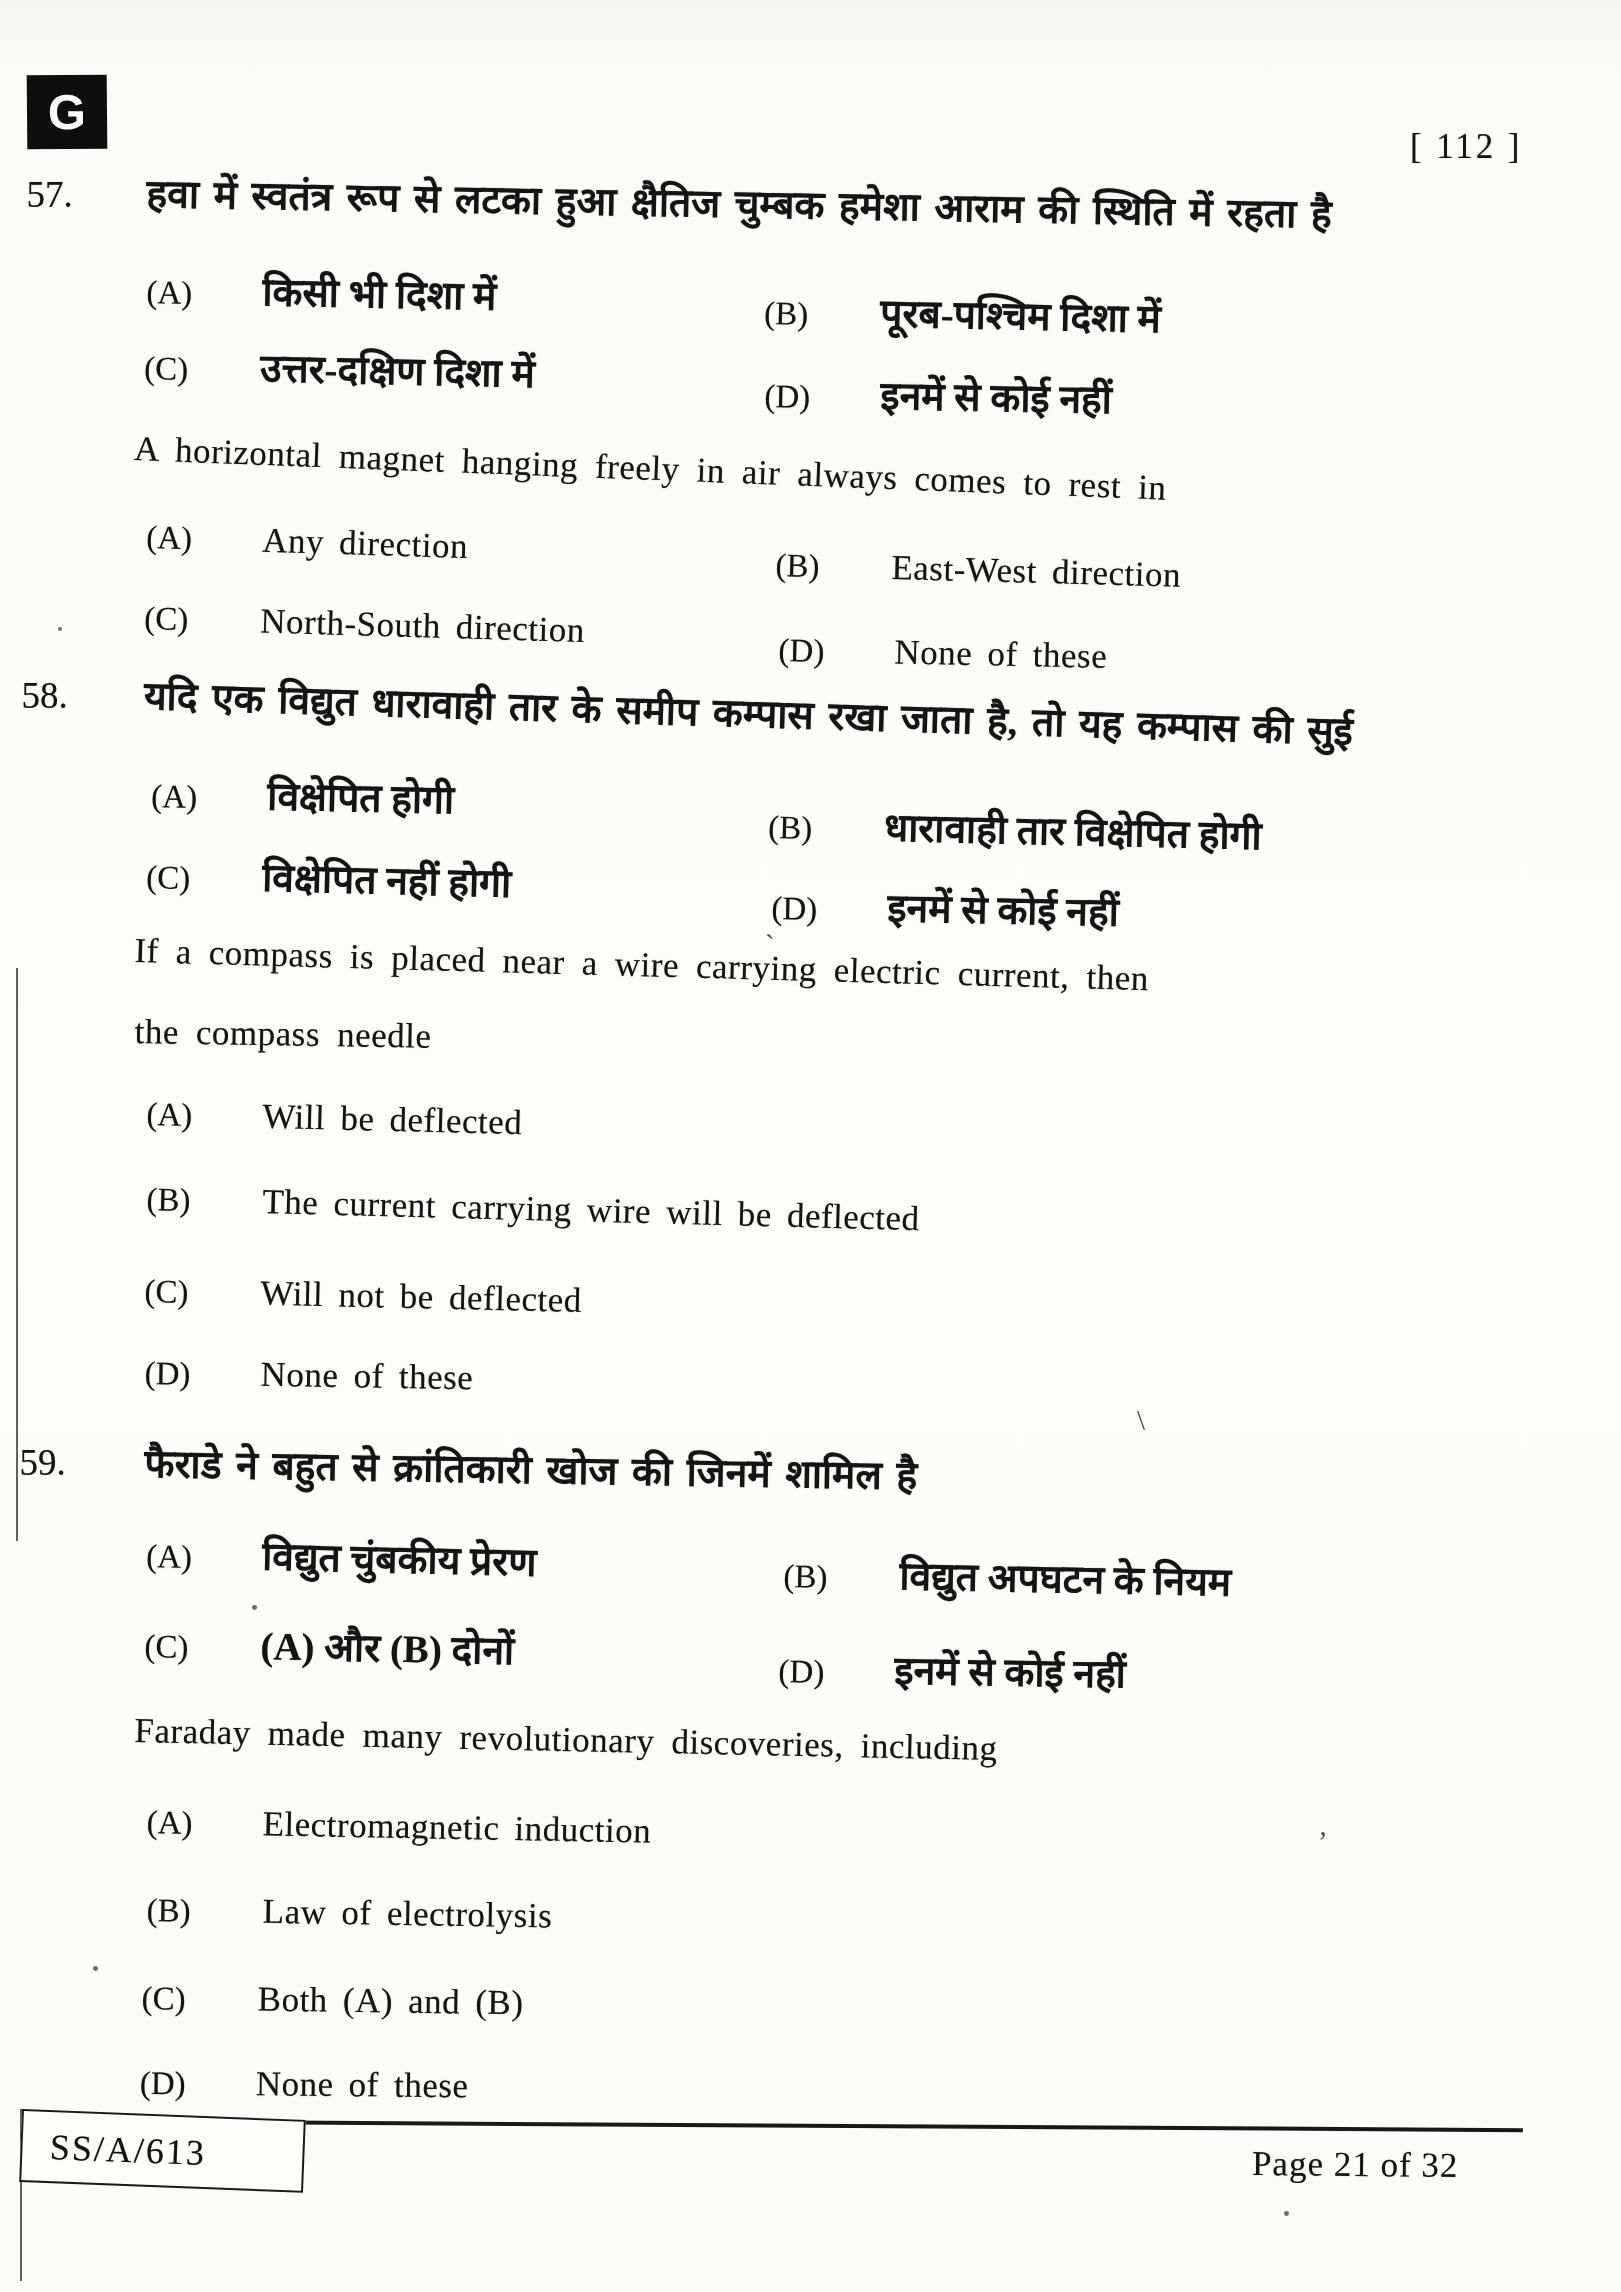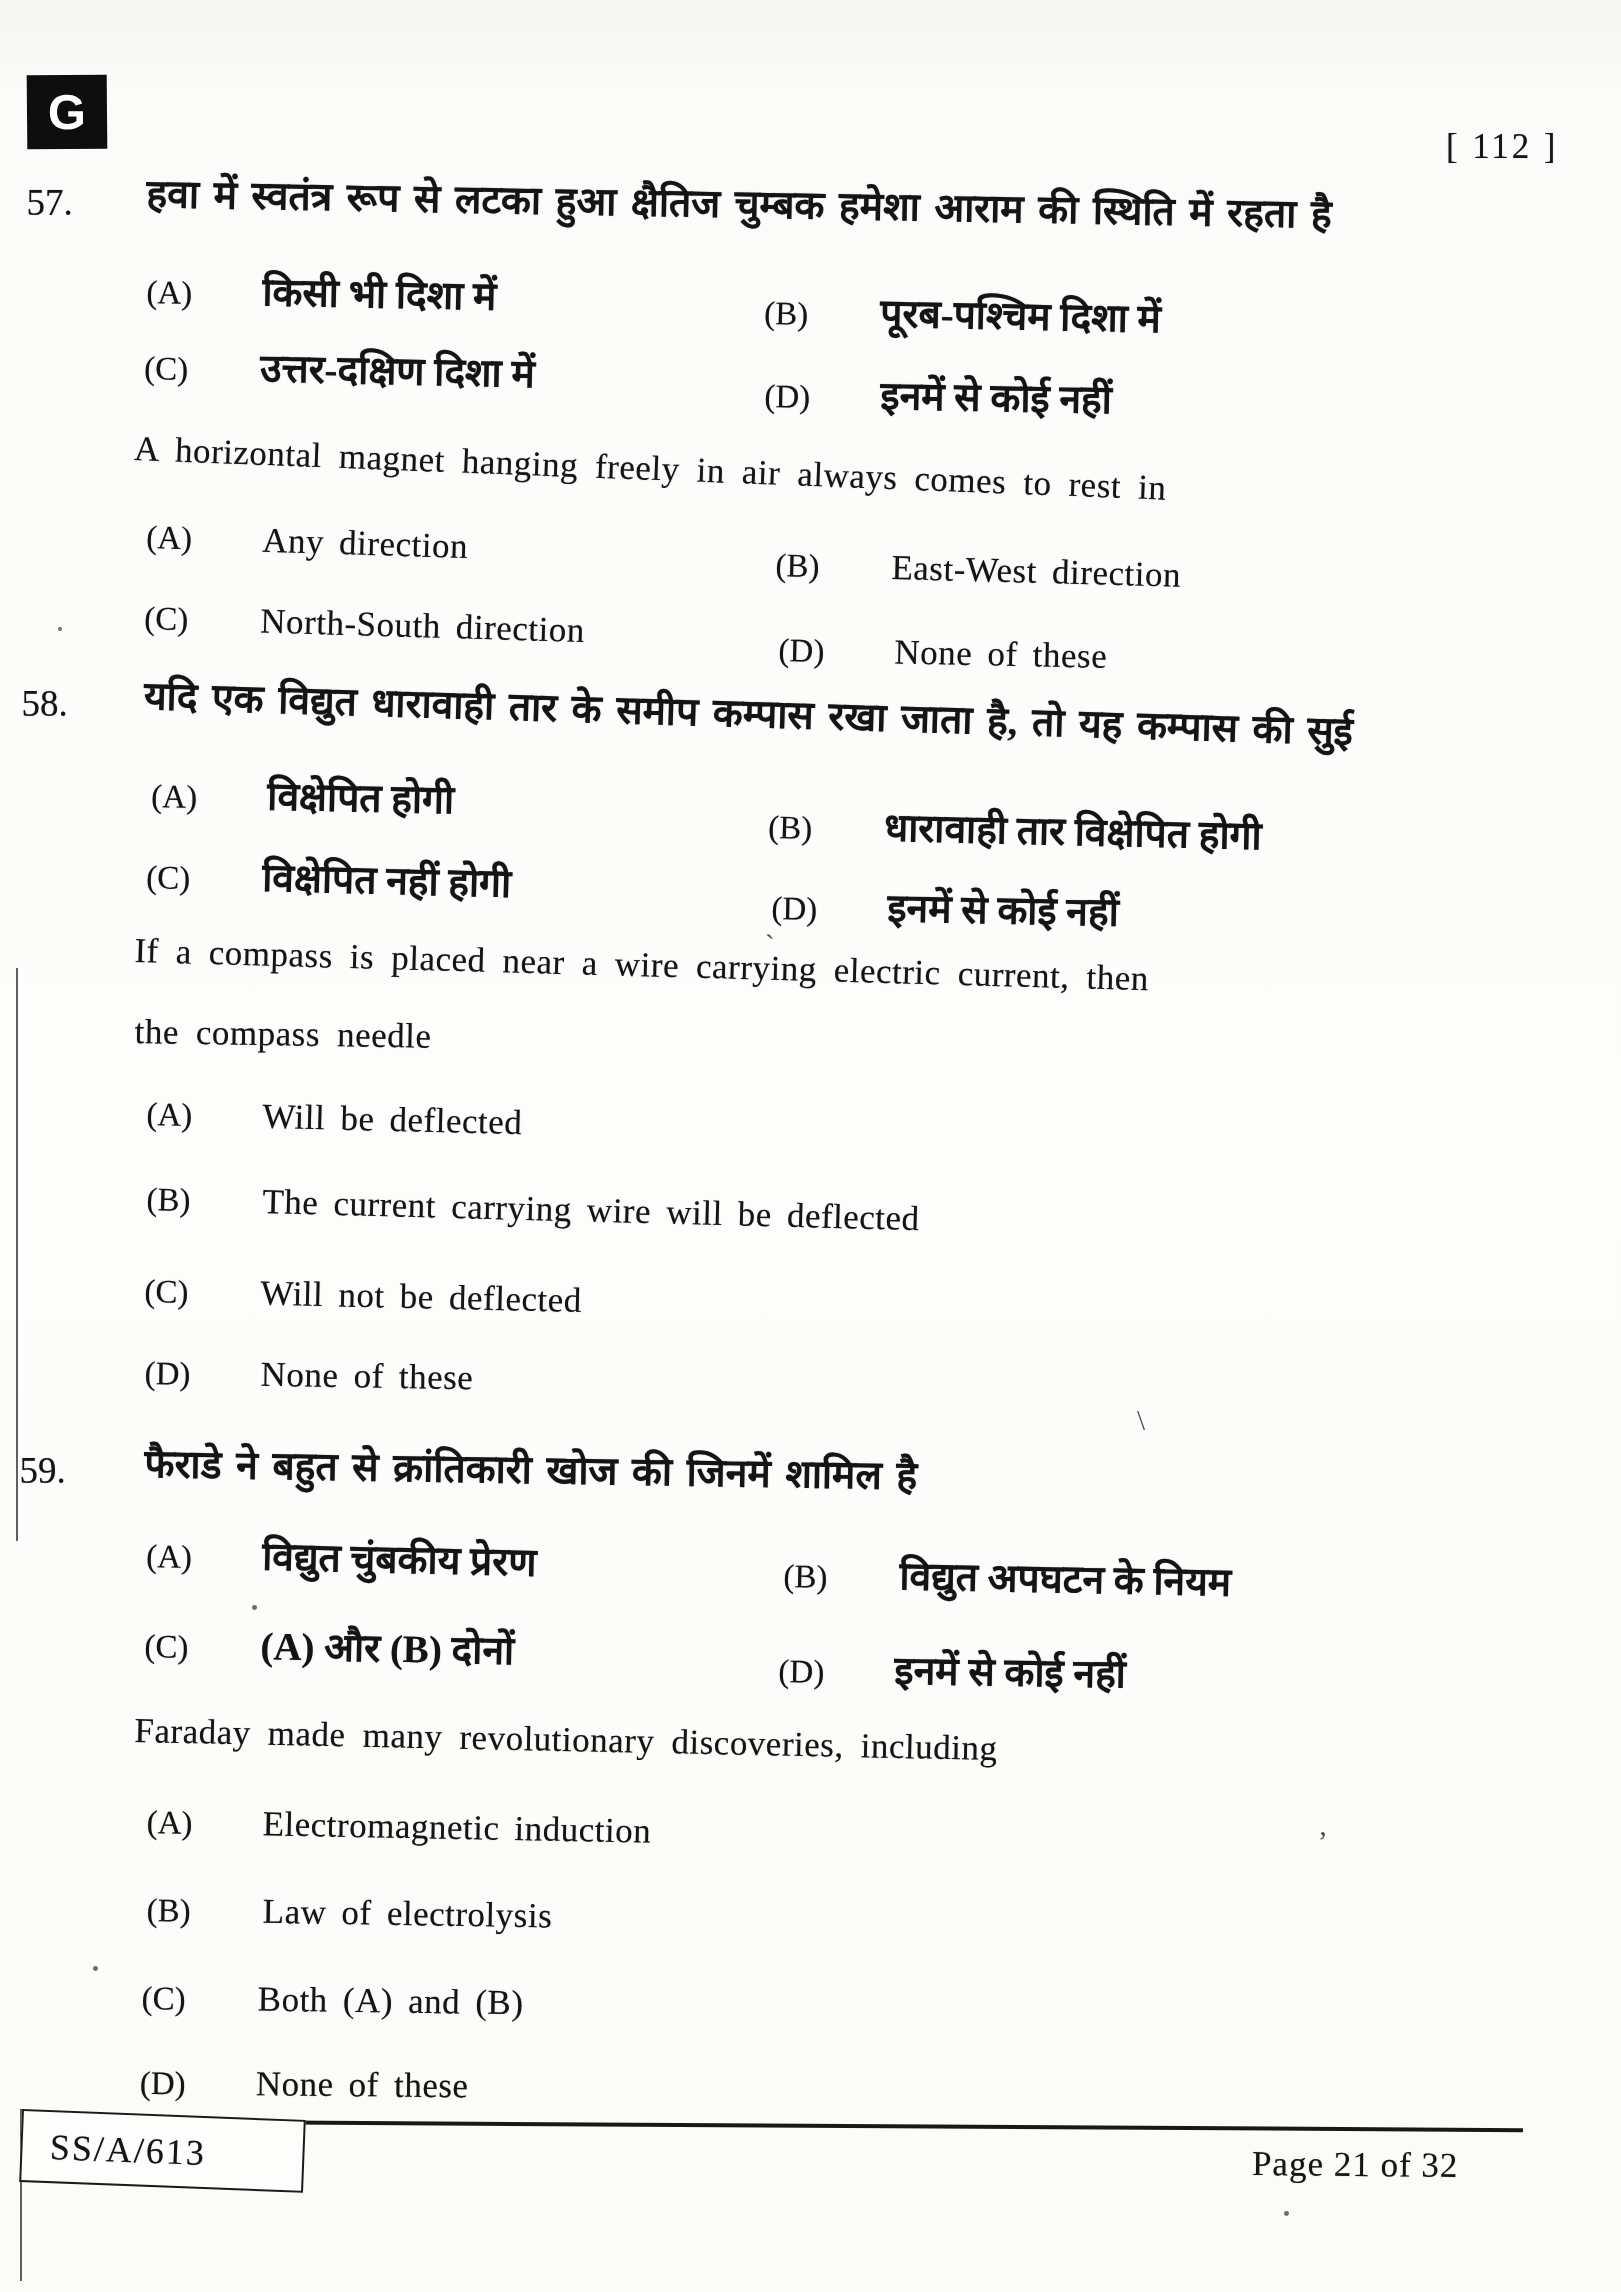--- a/index.html
+++ b/index.html
@@ -14,21 +14,21 @@
   }
   .abs{position:absolute;white-space:nowrap;}
   .ink{text-shadow:0 0 1px rgba(10,10,10,.45);}
   .badge{
     display:flex;align-items:center;justify-content:center;
     background:#0e0e0e;color:#ffffff;
     font-family:"Liberation Sans",sans-serif;
     font-weight:bold;font-size:49px;
   }
   .pageref{font-size:35px;letter-spacing:2.9px;}
-  .qnum{font-size:37px;margin-top:8px;}
+  .qnum{font-size:37px;}
   .hi{font-size:39px;font-weight:700;word-spacing:4.9px;}
   .en{font-size:35px;letter-spacing:0.5px;word-spacing:7.8px;}
   .optlabel{display:inline-block;width:116px;font-weight:400;font-size:33px;vertical-align:baseline;}
   .opt .hi-t{font-size:39px;font-weight:700;}
   .opt .en-t{font-size:35px;letter-spacing:0.5px;word-spacing:5.9px;}
   .rule{background:#181818;}
   .codebox{
     border:2.9px solid #1a1a1a;background:#fdfdfc;
     display:flex;align-items:center;
     padding-left:27.4px;box-sizing:border-box;
@@ -40,21 +40,21 @@
   .vline{background:rgba(35,35,35,.72);}
 </style>
 </head>
 <body>
 
 <div class="page">
 
   <div class="abs badge" style="left:26.5px;top:75px;width:80px;height:74px;transform:rotate(-.5deg);">
     <span>G</span>
   </div>
-  <div class="abs pageref ink" style="left:1446px;top:127px;">[ 112 ]</div>
+  <div class="abs pageref ink" style="left:1410px;top:127px;">[ 112 ]</div>
 
   <div>
     <div class="abs qnum ink" style="left:26.5px;top:173px;">57.</div>
     <div class="abs hi ink" style="left:147px;top:165px;transform:rotate(1deg);transform-origin:left top;">हवा में स्वतंत्र रूप से लटका हुआ क्षैतिज चुम्बक हमेशा आराम की स्थिति में रहता है</div>
 
     <div class="abs opt" style="left:147px;top:261px;transform:rotate(1.1deg);transform-origin:left top;">
       <span class="optlabel ink">(A)</span><span class="hi-t ink">किसी भी दिशा में</span>
     </div>
     <div class="abs opt" style="left:765px;top:282px;transform:rotate(1.2deg);transform-origin:left top;">
       <span class="optlabel ink">(B)</span><span class="hi-t ink">पूरब-पश्चिम दिशा में</span>

